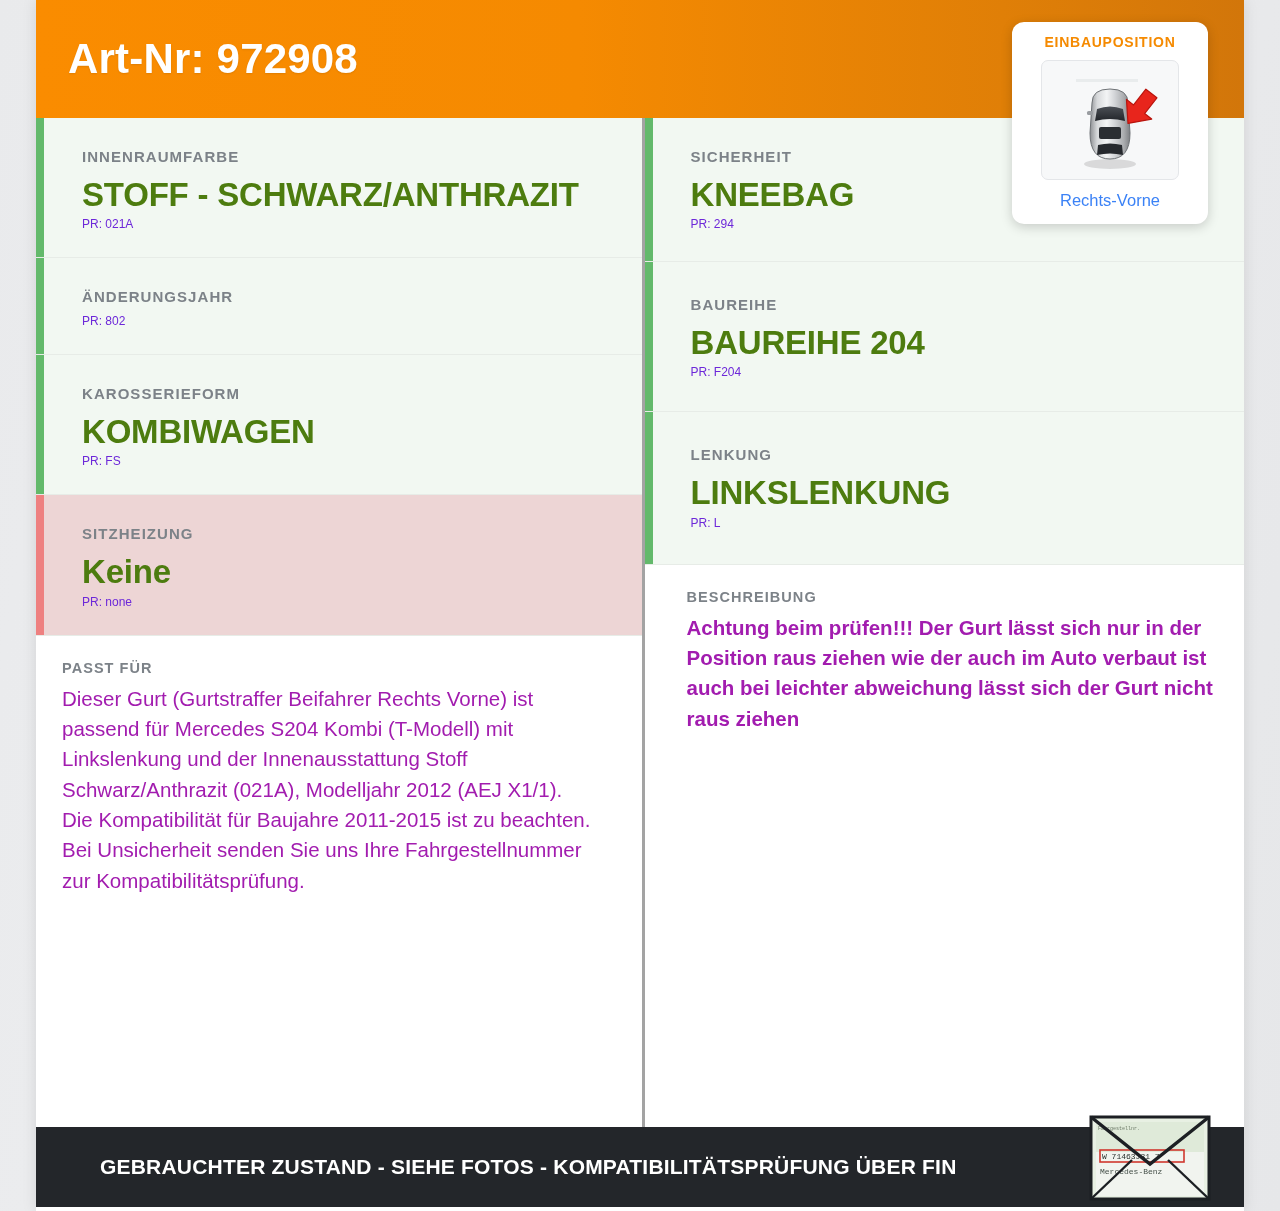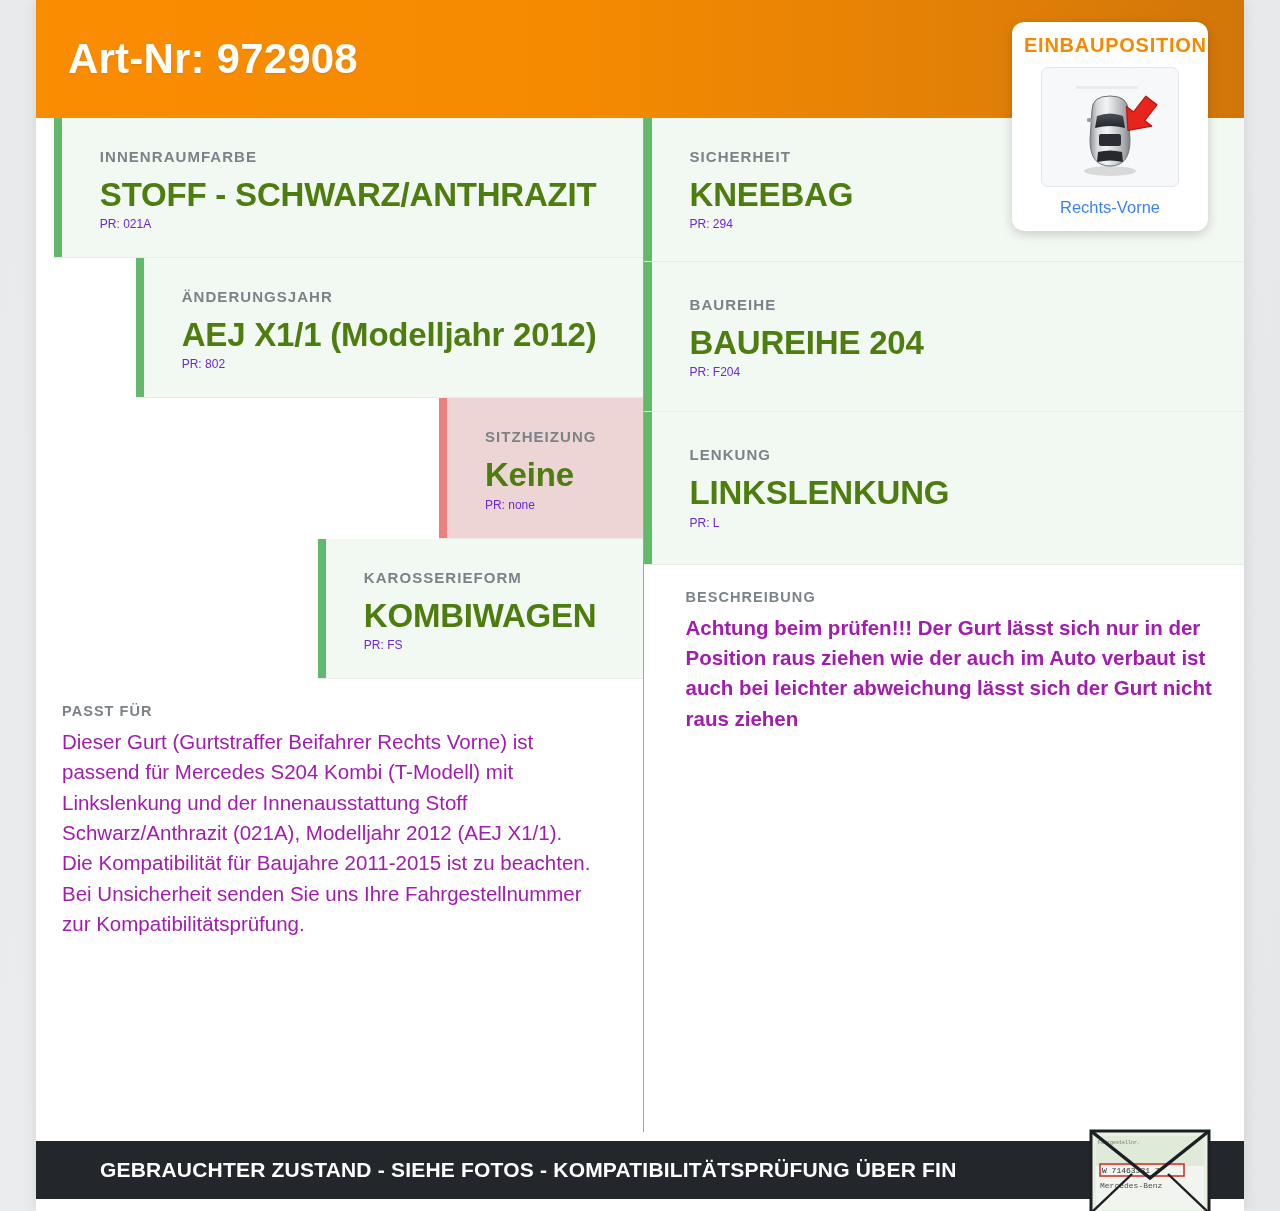--- a/index.html
+++ b/index.html
@@ -53,21 +53,21 @@
     background: #ffffff;
     border-radius: 12px;
     box-shadow: 0 3px 12px rgba(0,0,0,0.18);
     padding: 12px 12px 14px 12px;
     box-sizing: border-box;
     text-align: center;
     z-index: 10;
   }
   .pos-title {
     color: #f58a01;
-    font-size: 20px;
+    font-size: 14px;
     font-weight: bold;
     letter-spacing: 0.75px;
     margin-bottom: 10px;
   }
   .pos-imgbox {
     width: 136px;
     height: 118px;
     margin: 0 auto;
     background: #f7f8f9;
     border: 1px solid #e4e6e9;
@@ -85,21 +85,21 @@
   
   .body {
     display: flex;
     height: 1014px;
     align-items: stretch;
   }
   .col {
     display: flex;
     flex-direction: column;
   }
-  .col-left  { width: 607px; border-right: 1px solid #a3a3a3; align-items: flex-end; }
+  .col-left  { width: 607px; border-right: 3px solid #a3a3a3; }
   .col-right { width: 601px; }
 
   
   .spec {
     position: relative;
     padding: 30px 46px 26px 46px;
     box-sizing: border-box;
     border-bottom: 1px solid #e7ece7;
   }
   .spec::before {
@@ -154,22 +154,22 @@
     color: #a21caf;
     line-height: 1.48;
   }
   .tb-body.bold { font-weight: bold; }
 
   .col-right .textblock { padding-left: 42px; padding-right: 30px; }
 
   
   .footer {
     position: absolute;
-    left: 0; right: 0; bottom: 12px;
-    height: 58px;
+    left: 0; right: 0; bottom: 4px;
+    height: 80px;
     background: #23262a;
     display: flex;
     align-items: center;
   }
   .footer-text {
     margin-left: 64px;
     color: #ffffff;
     font-size: 21px;
     font-weight: bold;
     letter-spacing: 0.2px;
@@ -238,34 +238,33 @@
     <div class="col col-left">
 
       <div class="spec ok">
         <div class="spec-label">INNENRAUMFARBE</div>
         <div class="spec-value">STOFF - SCHWARZ/ANTHRAZIT</div>
         <div class="spec-pr">PR: 021A</div>
       </div>
 
       <div class="spec ok">
         <div class="spec-label">ÄNDERUNGSJAHR</div>
-        <div class="spec-value">AEJ X1/1 (Modelljahr 2012)</div>
         <div class="spec-pr">PR: 802</div>
+      </div>
+
+      <div class="spec ok">
+        <div class="spec-label">KAROSSERIEFORM</div>
+        <div class="spec-value">KOMBIWAGEN</div>
+        <div class="spec-pr">PR: FS</div>
       </div>
 
       <div class="spec bad">
         <div class="spec-label">SITZHEIZUNG</div>
         <div class="spec-value">Keine</div>
         <div class="spec-pr">PR: none</div>
-      </div>
-
-      <div class="spec ok">
-        <div class="spec-label">KAROSSERIEFORM</div>
-        <div class="spec-value">KOMBIWAGEN</div>
-        <div class="spec-pr">PR: FS</div>
       </div>
 
       <div class="textblock">
         <div class="tb-label">PASST FÜR</div>
         <div class="tb-body">Dieser Gurt (Gurtstraffer Beifahrer Rechts Vorne) ist passend für Mercedes S204 Kombi (T-Modell) mit Linkslenkung und der Innenausstattung Stoff Schwarz/Anthrazit (021A), Modelljahr 2012 (AEJ X1/1). Die Kompatibilität für Baujahre 2011-2015 ist zu beachten. Bei Unsicherheit senden Sie uns Ihre Fahrgestellnummer zur Kompatibilitätsprüfung.</div>
       </div>
 
     </div>
 
     <div class="col col-right">

